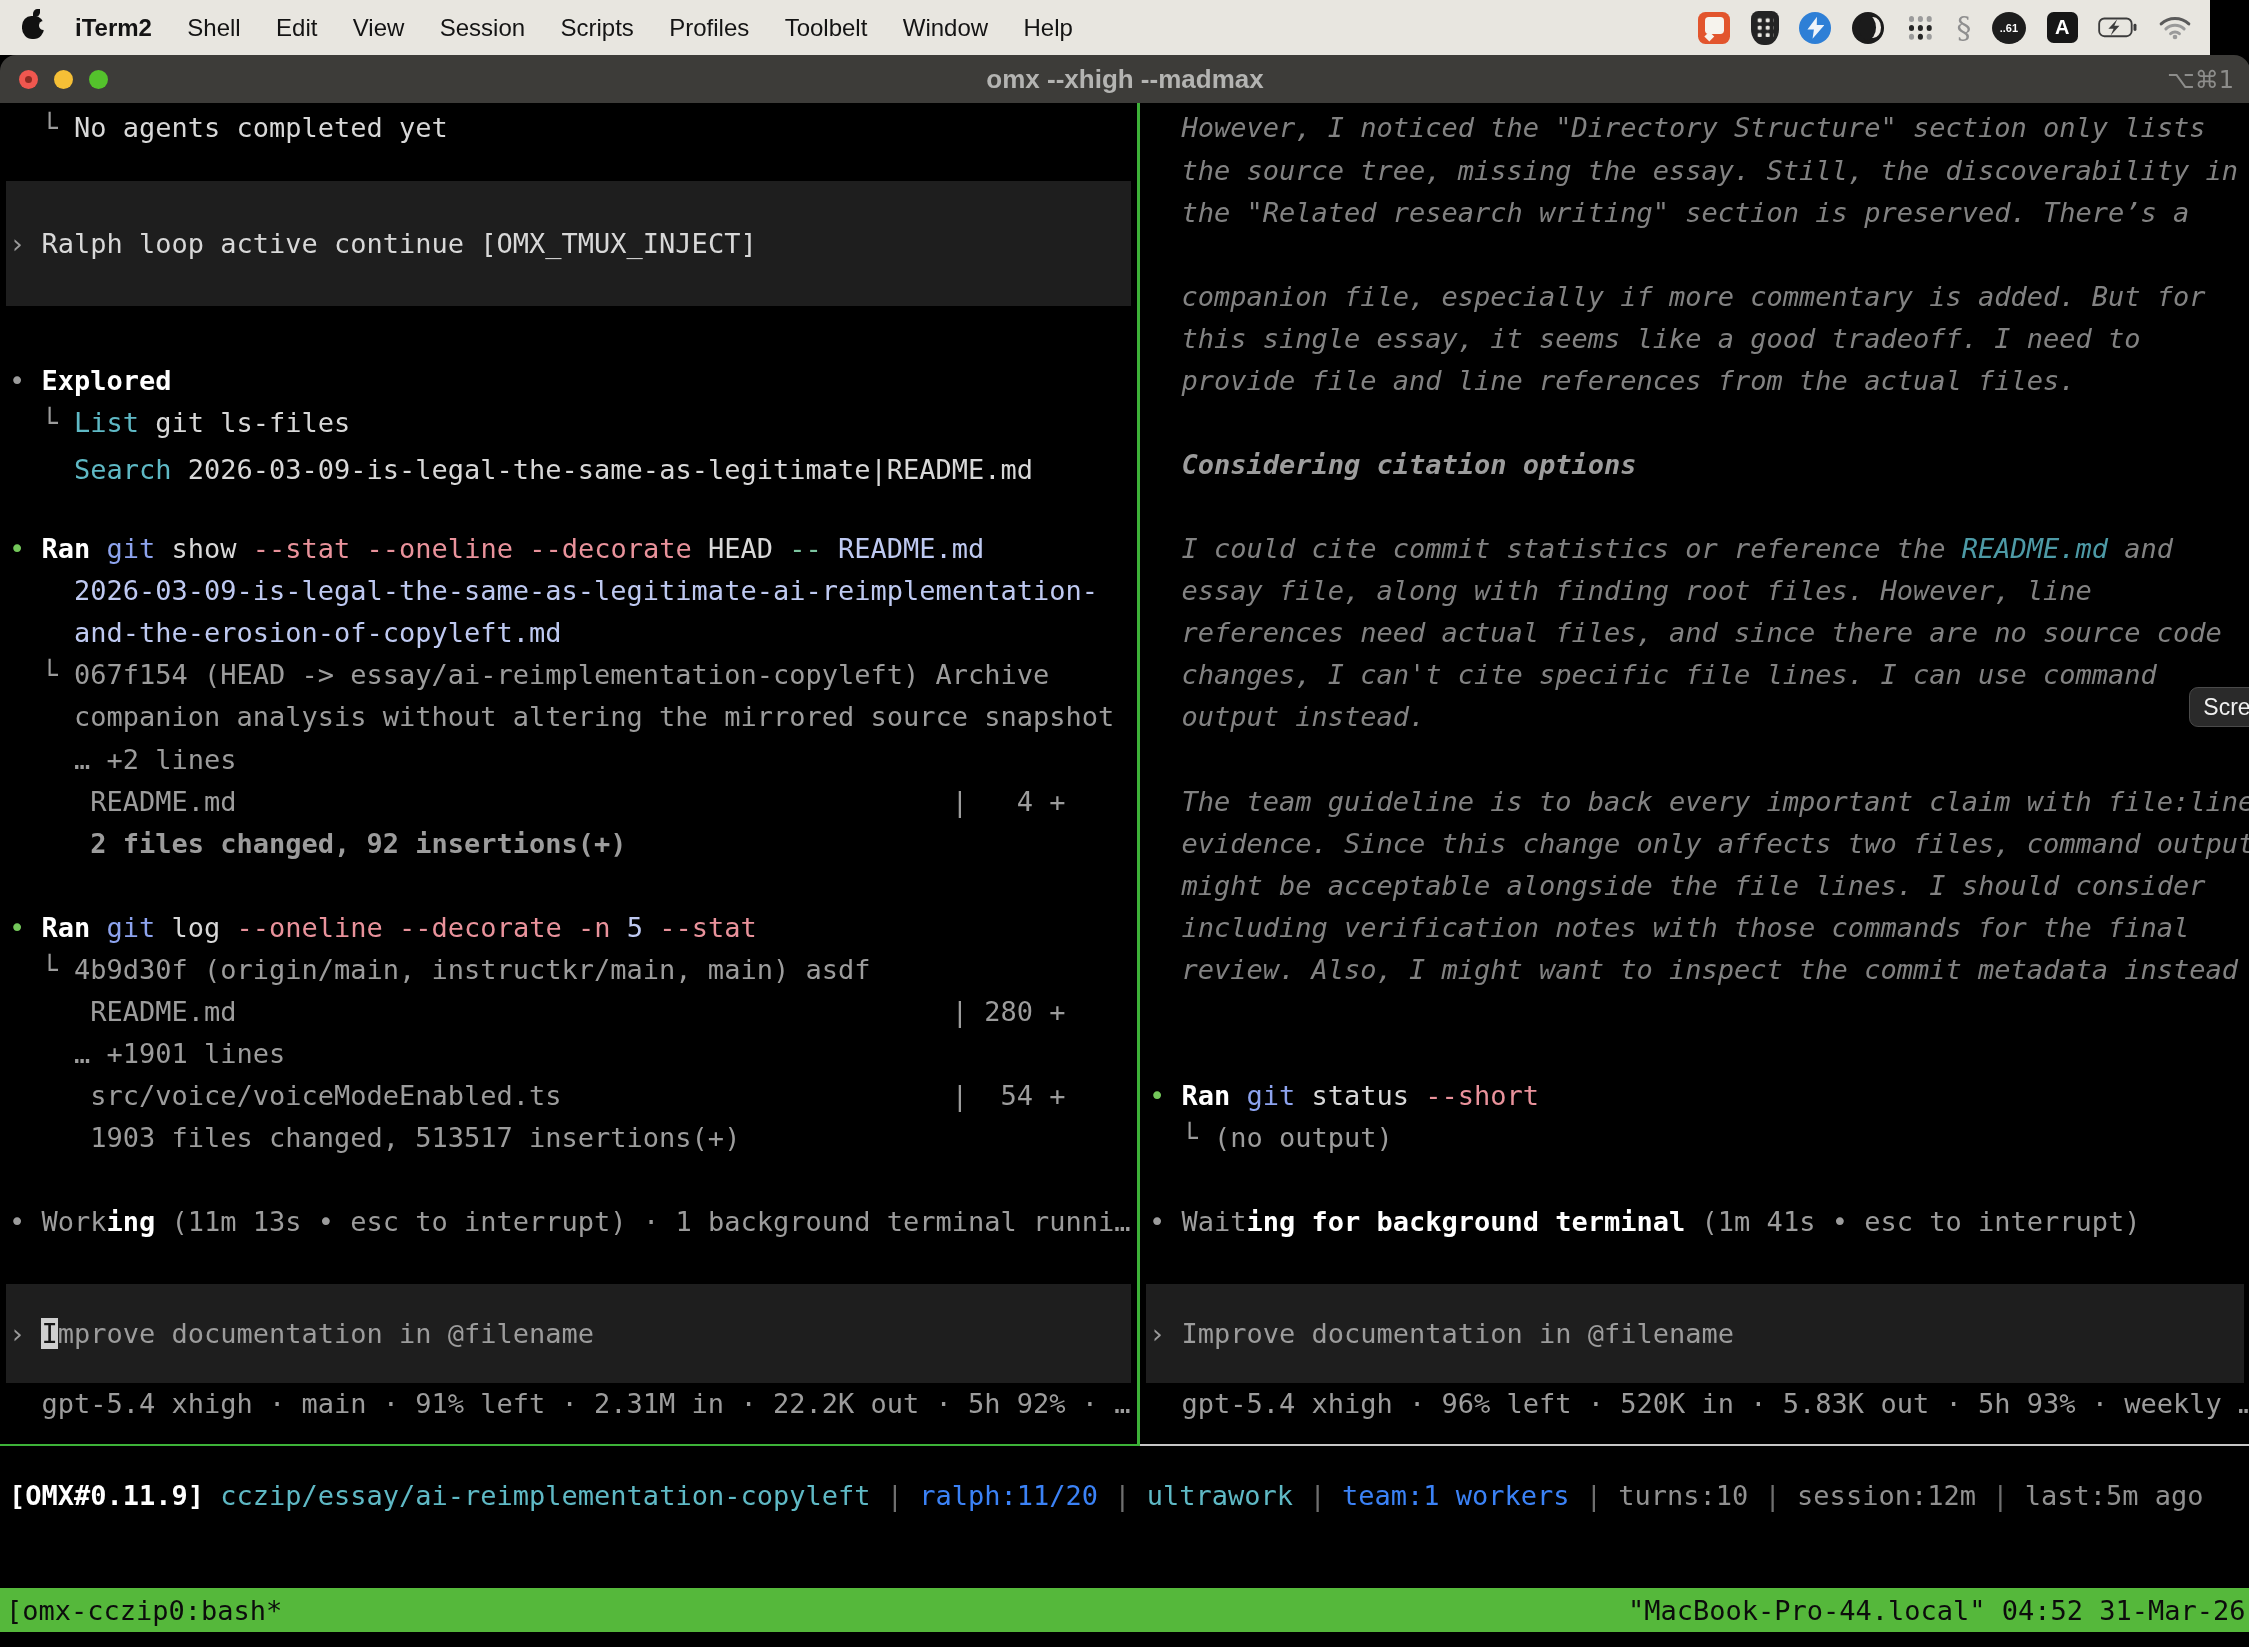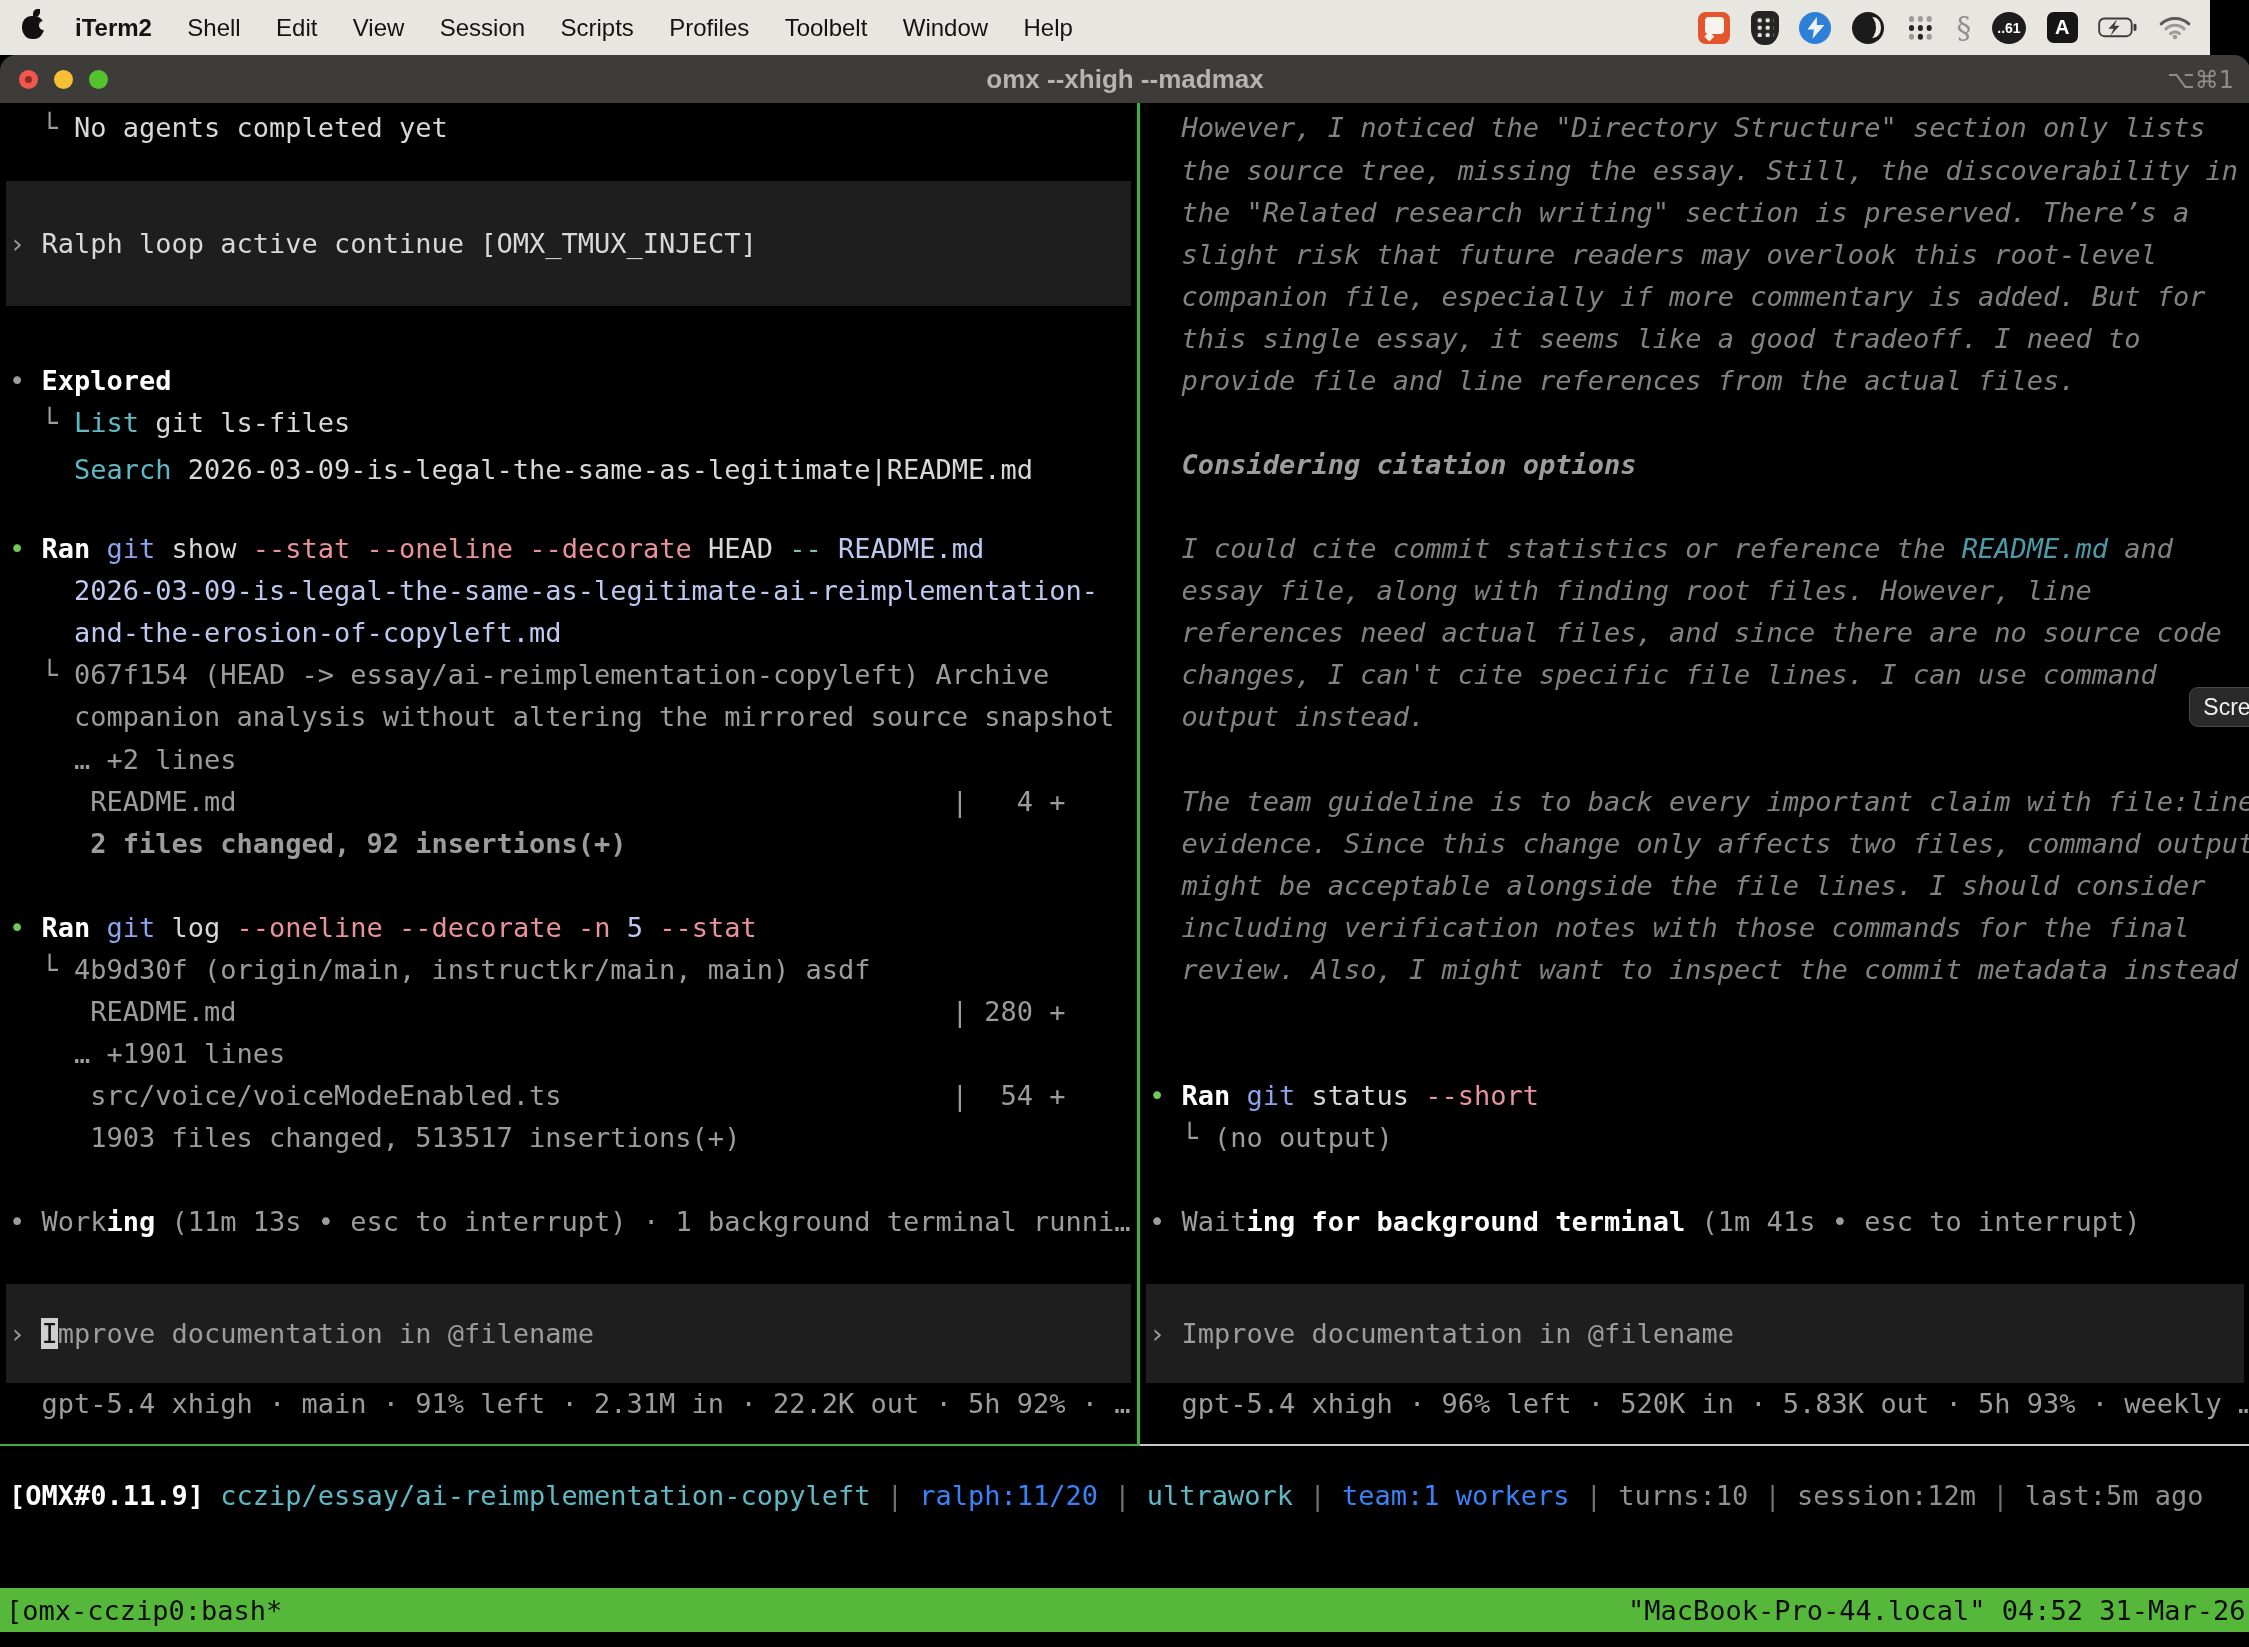--- a/index.html
+++ b/index.html
@@ -42,21 +42,21 @@
   .mi-crescent-icon::before{content:"";position:absolute;left:6.6px;top:3.7px;width:17px;height:25px;
     background:#1b1b1b;border-radius:50%;z-index:1}
   .mi-dots-grid-icon{width:31px;height:31px}
   .mi-dots-grid-icon::before{content:"";position:absolute;left:3.7px;top:3.7px;width:5.9px;height:5.9px;border-radius:50%;
     background:#9b9b9b;
     box-shadow:8.9px 0 0 #9b9b9b,17.7px 0 0 #9b9b9b,
                0 8.9px 0 #262626,8.9px 8.9px 0 #262626,17.7px 8.9px 0 #262626,
                0 17.7px 0 #9b9b9b,8.9px 17.7px 0 #262626,17.7px 17.7px 0 #9b9b9b}
   .mi-hook-icon{color:#8f8f8f;font-size:29.5px;font-family:"DejaVu Serif",serif}
   .mi-gauge-61-icon{width:34px;height:32px;background:#1d1d1d;border-radius:50%;
-    color:#fff;font-size:14px;font-weight:bold}
+    color:#fff;font-size:11px;font-weight:bold}
   .mi-keyboard-layout-icon{width:31px;height:31px;background:#161616;border-radius:6.6px;
     color:#fff;font-weight:bold;font-size:20px}
   
   .titlebar{
     position:absolute;top:55px;left:0;width:2250px;height:49px;background:#3d3c39;
     border-radius:16px 16px 0 0;display:flex;align-items:center;
     font-family:"Liberation Sans",sans-serif;
   }
   .traffic{position:absolute;left:19px;top:0;height:49px;display:flex;align-items:center;gap:16px}
   .tl{width:19px;height:19px;border-radius:50%;position:relative}
@@ -194,21 +194,20 @@
     </div>
 
   <div class="pane pane-right">
     <div class="box input-box">
       <div class="segline"><span class="s-d">› Improve documentation in @filename</span></div>
     </div>
     <div class="pane-status segline"><span class="s-d">  gpt-5.4 xhigh · 96% left · 520K in · 5.83K out · 5h 93% · weekly …</span></div>
   <div class="tline" style="top: 4.4px;"><span class="s-it">  However, I noticed the "Directory Structure" section only lists</span></div>
       <div class="tline" style="top: 47px;"><span class="s-it">  the source tree, missing the essay. Still, the discoverability in</span></div>
       <div class="tline" style="top: 89px;"><span class="s-it">  the "Related research writing" section is preserved. There’s a</span></div>
-      <div class="tline" style="top: 131px;"><span class="s-it">  slight risk that future readers may overlook this root-level</span></div>
       <div class="tline" style="top: 173px;"><span class="s-it">  companion file, especially if more commentary is added. But for</span></div>
       <div class="tline" style="top: 215px;"><span class="s-it">  this single essay, it seems like a good tradeoff. I need to</span></div>
       <div class="tline" style="top: 257px;"><span class="s-it">  provide file and line references from the actual files.</span></div>
       <div class="tline" style="top: 341px;"><span class="s-itb">  Considering citation options</span></div>
       <div class="tline" style="top: 467px;"><span class="s-it">  essay file, along with finding root files. However, line</span></div>
       <div class="tline" style="top: 425px;"><span class="s-it">  I could cite commit statistics or reference the </span><span class="s-itcy">README.md</span><span class="s-it"> and</span></div>
       <div class="tline" style="top: 509px;"><span class="s-it">  references need actual files, and since there are no source code</span></div>
       <div class="tline" style="top: 551px;"><span class="s-it">  changes, I can't cite specific file lines. I can use command</span></div>
       <div class="tline" style="top: 593px;"><span class="s-it">  output instead.</span></div>
       <div class="tline" style="top: 678px;"><span class="s-it">  The team guideline is to back every important claim with file:line</span></div>

